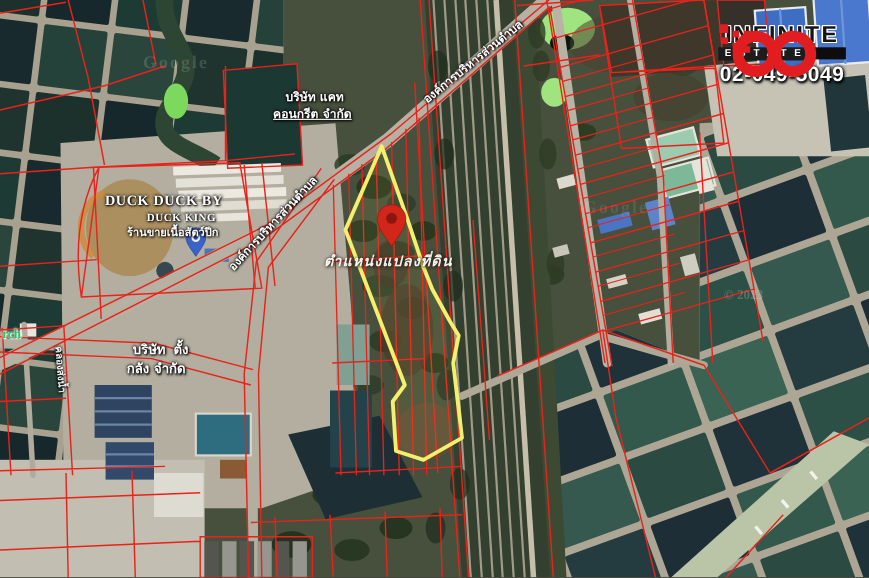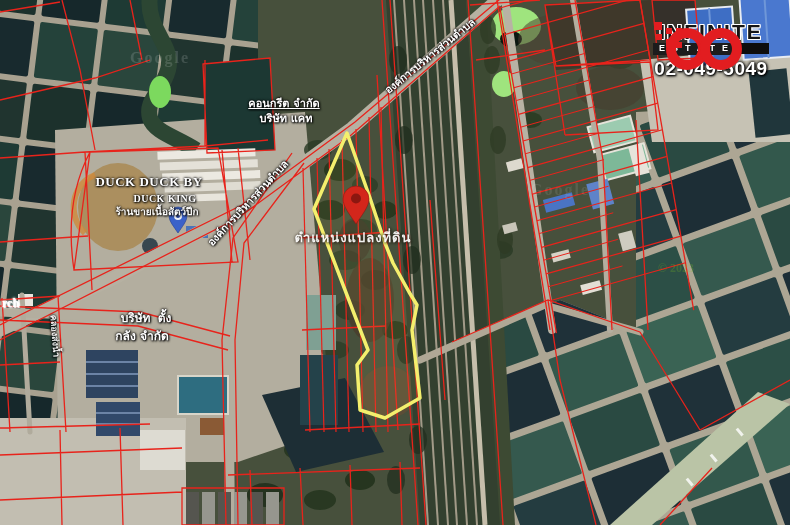--- a/index.html
+++ b/index.html
@@ -6,34 +6,34 @@
   .stage{position:relative;width:790px;height:525px;overflow:hidden;background:#47503c;
          font-family:"Liberation Sans",sans-serif;}
   .stage svg{position:absolute;left:0;top:0;}
   .maplabel{position:absolute;color:#fff;font-weight:bold;white-space:nowrap;
             transform:translate(-50%,-50%);font-family:"DejaVu Sans",sans-serif;
             text-shadow:0 0 2px #000,0 0 3px #000,1px 1px 2px rgba(0,0,0,.9);z-index:5;}
   .latin{font-family:Liberation Serif, serif;}
   .duck1{left:149px;top:182px;font-size:13px;letter-spacing:.5px;}
   .duck2{left:165px;top:198px;font-size:10px;letter-spacing:.5px;}
   .ducksub{left:157px;top:211px;font-size:10px;opacity:.95;}
-  .comp1a{left:286px;top:88px;font-size:11px;margin-top:30px;}
+  .comp1a{left:286px;top:88px;font-size:11px;}
   .comp1b{left:284px;top:103px;font-size:11px;text-decoration:underline;}
   .comp2a{left:146px;top:317px;font-size:12px;font-family:Liberation Mono, monospace;}
   .comp2b{left:142px;top:335px;font-size:12px;}
   .plotlabel{left:353px;top:237px;font-size:13px;opacity:.92;letter-spacing:1px;
-             text-shadow:0 0 3px rgba(40,30,20,.9),1px 1px 3px rgba(40,30,20,.95);}
+             text-shadow:0 0 3px rgba(40,30,20,.9),1px 1px 3px rgba(40,30,20,.95);font-style:italic;}
   .road1{left:430px;top:56px;font-size:10.5px;transform:translate(-50%,-50%) rotate(-39deg);}
   .road2{left:248px;top:203px;font-size:10.5px;transform:translate(-50%,-50%) rotate(-47deg);}
   .canal{left:55px;top:336px;font-size:9px;transform:translate(-50%,-50%) rotate(86deg);opacity:.9;}
-  .church{left:2px;top:296px;transform:none;color:#ffffff;font-size:12px;
+  .church{left:2px;top:296px;transform:none;color:#22c55e;font-size:12px;
           text-shadow:0 0 2px #fff,0 0 3px #fff,1px 1px 1px #fff;}
   .wm1{left:160px;top:58px;font-size:16px;opacity:.14;letter-spacing:2px;text-shadow:none;}
   .wm2{left:560px;top:190px;font-size:16px;opacity:.09;letter-spacing:2px;text-shadow:none;}
-  .cpy{left:676px;top:268px;font-size:12px;opacity:.22;color:#84cc16;text-shadow:none;}
+  .cpy{left:676px;top:268px;font-size:12px;opacity:.22;color:#e5e5e5;text-shadow:none;}
   
   .logo{position:absolute;right:8px;top:20px;width:142px;text-align:center;z-index:6;}
   .logo .brand{font-size:21px;font-weight:bold;letter-spacing:2px;color:#151515;
         font-family:"Liberation Sans",sans-serif;line-height:1;margin-top:1px;
         text-shadow:-1px 0 #fff,1px 0 #fff,0 -1px #fff,0 1px #fff,-1px -1px #fff,1px 1px #fff,1px -1px #fff,-1px 1px #fff;}
   .estrow{display:flex;justify-content:center;align-items:center;gap:2px;margin-top:1px;}
   .estate{background:#1c1c1c;color:#fff;font-size:9px;font-weight:bold;letter-spacing:7px;
           padding:1px 2px 1px 6px;line-height:1.1;}
   .estbadge{width:30px;height:11px;background:#0d0d0d;}
   .phone{font-size:19px;font-weight:bold;color:#fff;letter-spacing:.5px;margin-top:3px;

